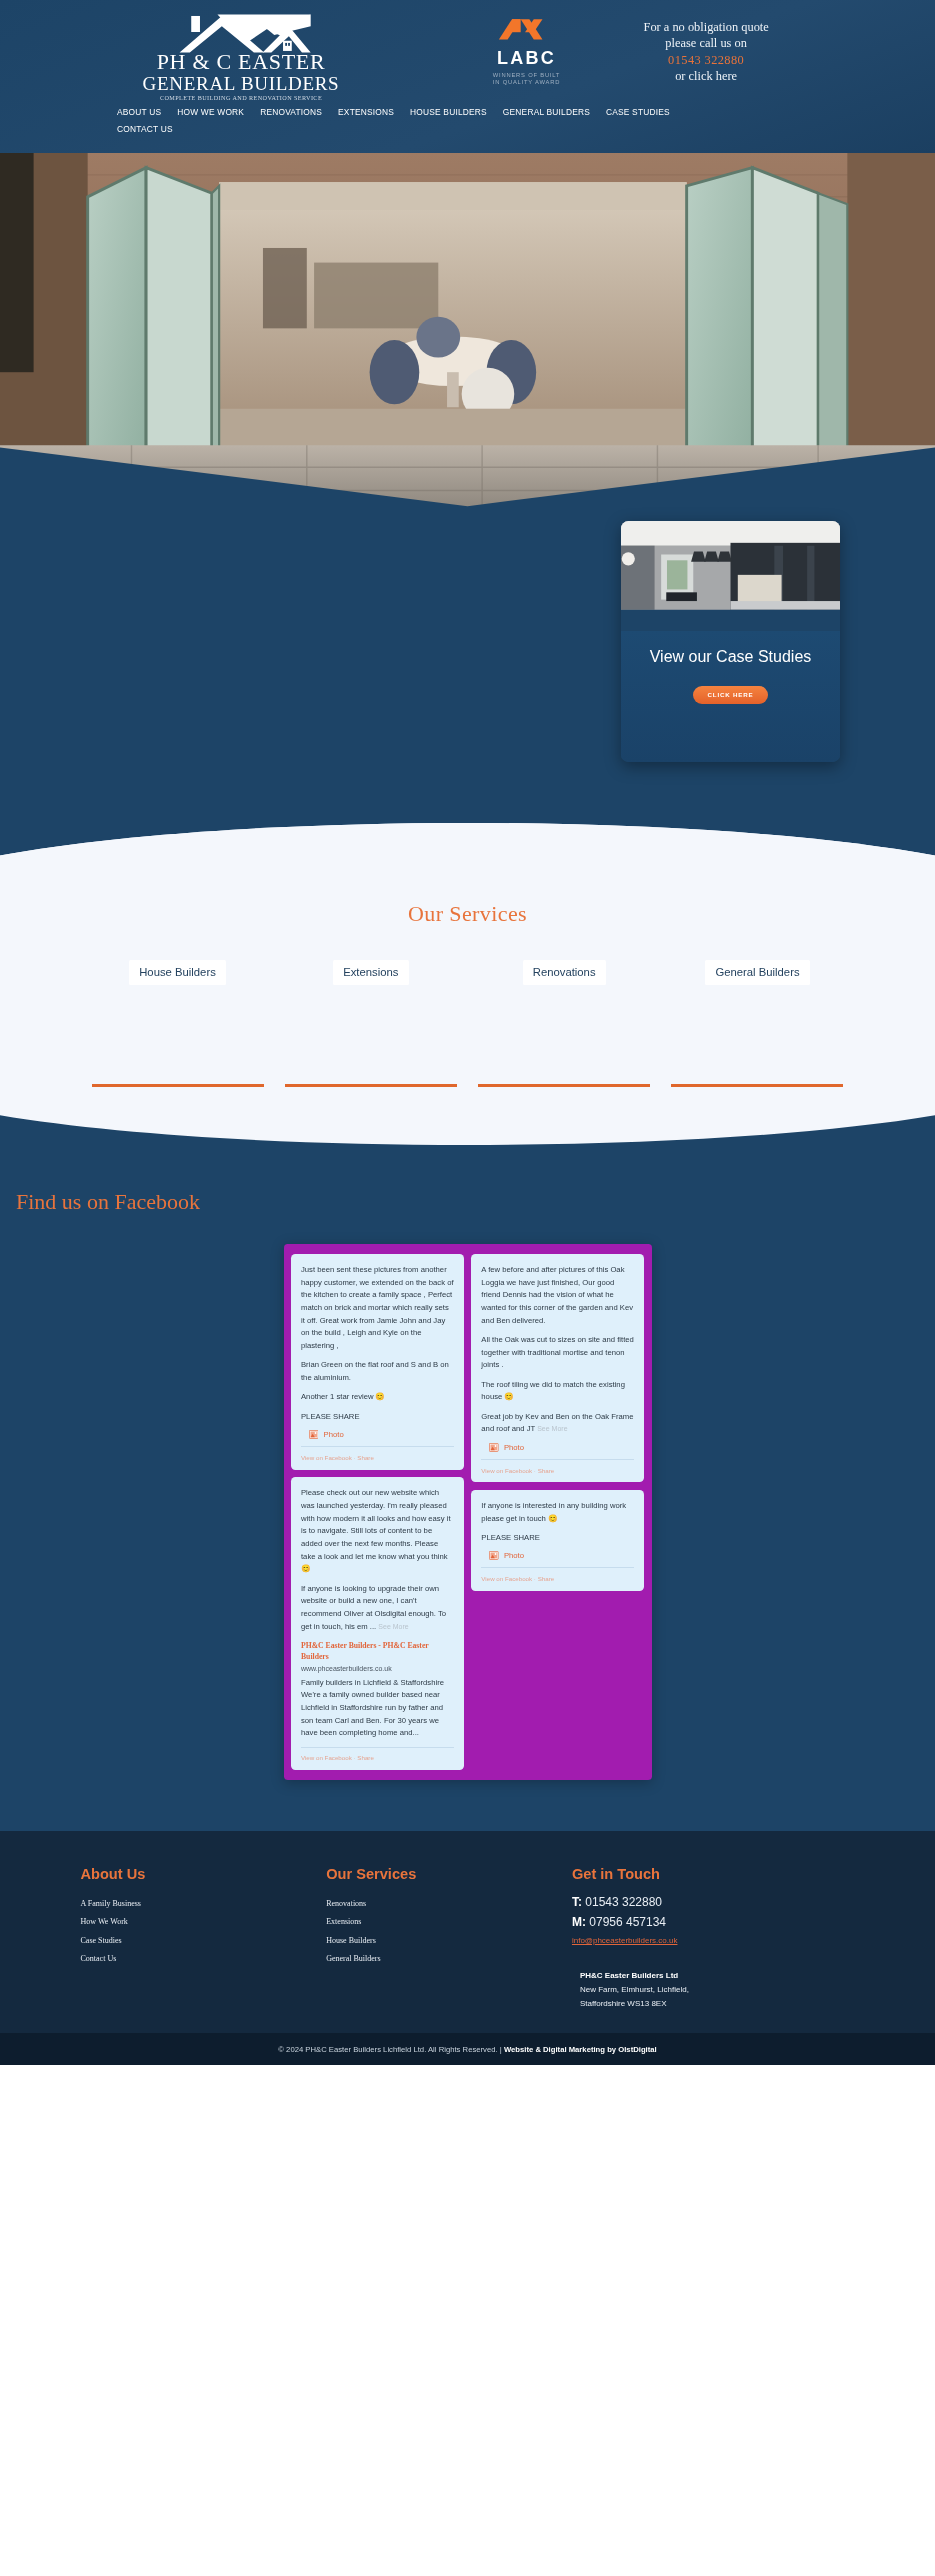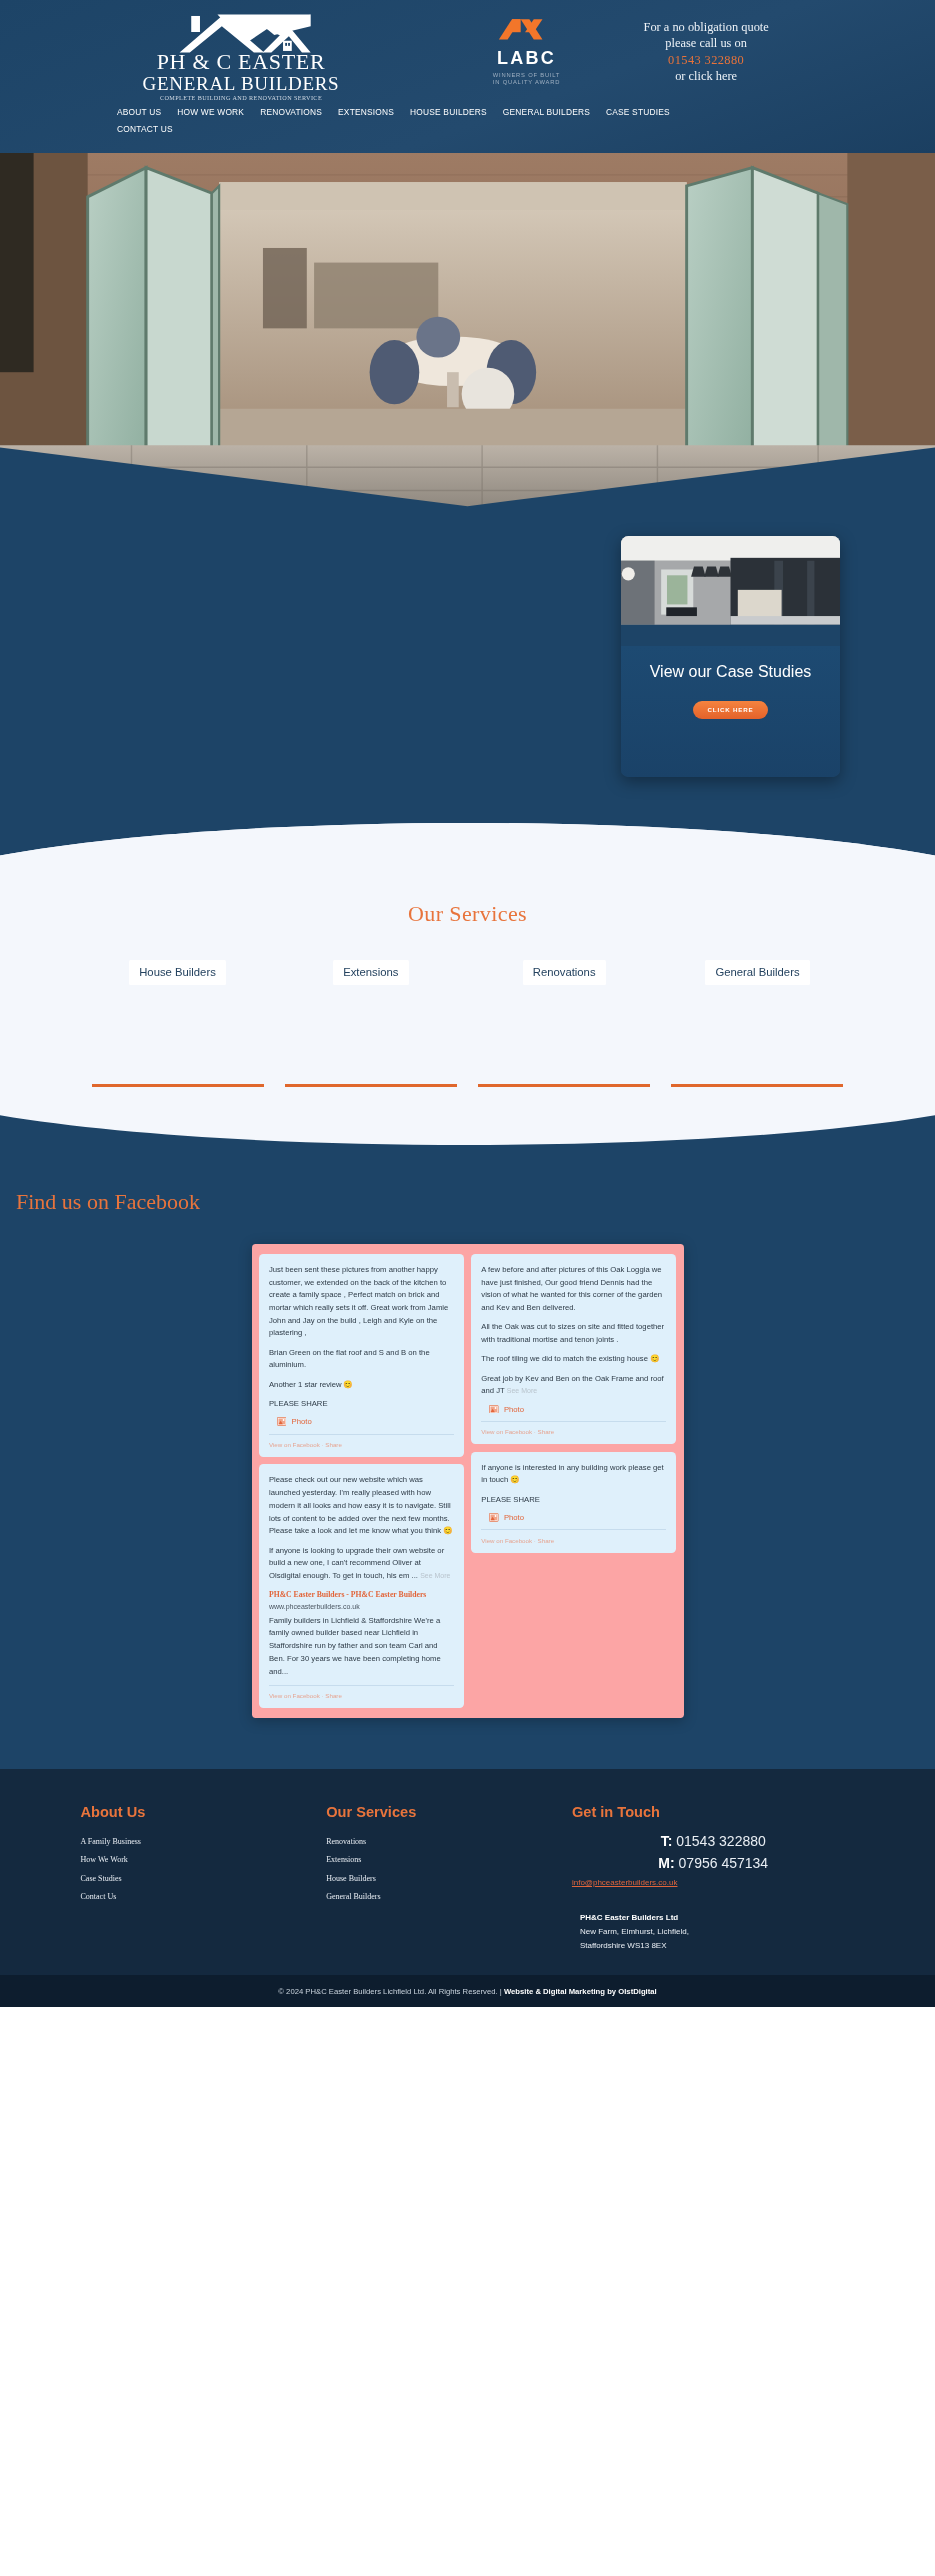--- a/index.html
+++ b/index.html
@@ -131,21 +131,21 @@
   
   .band-case {
     position: relative;
     background: #1d4467;
     height: 347px;
     margin-top: -1.5px;
   }
   .case-card {
     position: absolute;
     left: 621px;
-    top: 26px;
+    top: 11px;
     width: 219px;
     height: 241px;
     border-radius: 7.3px;
     overflow: hidden;
     box-shadow: 0 4.4px 16px rgba(0,0,0,0.35);
   }
   .case-photo { position:absolute; left:0; top:0; width:219px; height:115px; }
   .case-body {
     position: absolute;
     left: 0; top: 110px;
@@ -229,23 +229,23 @@
   .fb-title {
     text-align: left;
     font-family: "Liberation Serif", serif;
     color: #e8743c;
     font-size: 22px;
     font-weight: 400;
     margin-bottom: 29px;
     margin-left: 16px;
   }
   .fb-frame {
-    width: 432px;
+    width: 368px;
     margin: 0 auto;
-    background: #fca5a5;
+    background: #a21caf;
     border-radius: 3.7px;
     padding: 10.2px 7.3px;
     box-shadow: 0 2.9px 13px rgba(0,0,0,0.25);
   }
   .fb-cols {
     display: flex;
     gap: 7.3px;
     align-items: flex-start;
   }
   .fb-col { width: 205px; display: flex; flex-direction: column; gap: 7.3px; }
@@ -305,21 +305,21 @@
     margin-bottom: 13px;
   }
   .footer-list { list-style: none; }
   .footer-list li { margin-bottom: 5.1px; }
   .footer-list a, .footer-list span {
     color: #e9eef4;
     font-size: 8px;
     text-decoration: none;
     font-family: Liberation Serif, serif;
   }
-  .contact-line { color: #e9eef4; font-size: 14px; margin-bottom: 5.8px; text-align: center; }
+  .contact-line { color: #e9eef4; font-size: 12px; margin-bottom: 5.8px; }
   .contact-line b { color: #ffffff; }
   .contact-email {
     color: #e2653a;
     font-size: 8px;
     text-decoration: underline;
     display: block;
     width: 110px;
     line-height: 1.5;
     word-break: break-all;
   }

